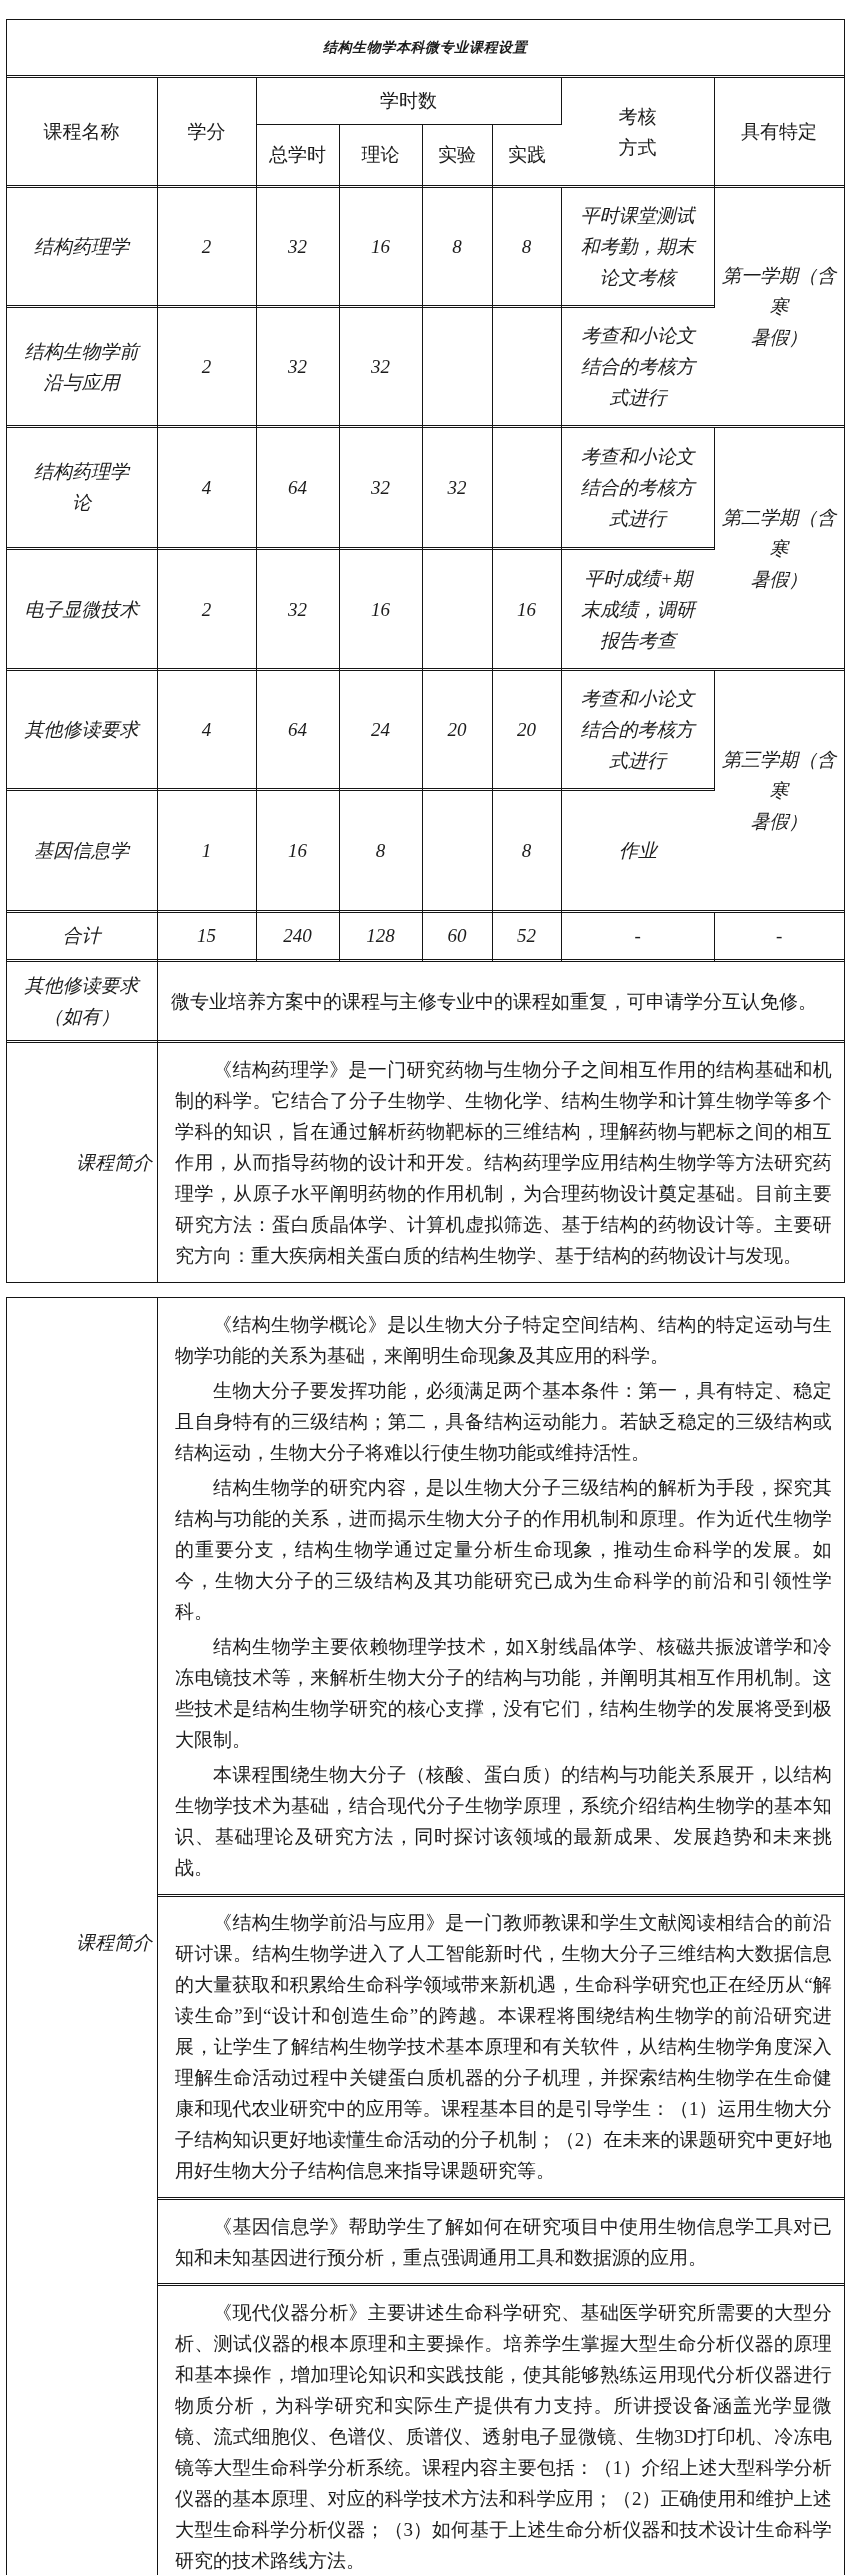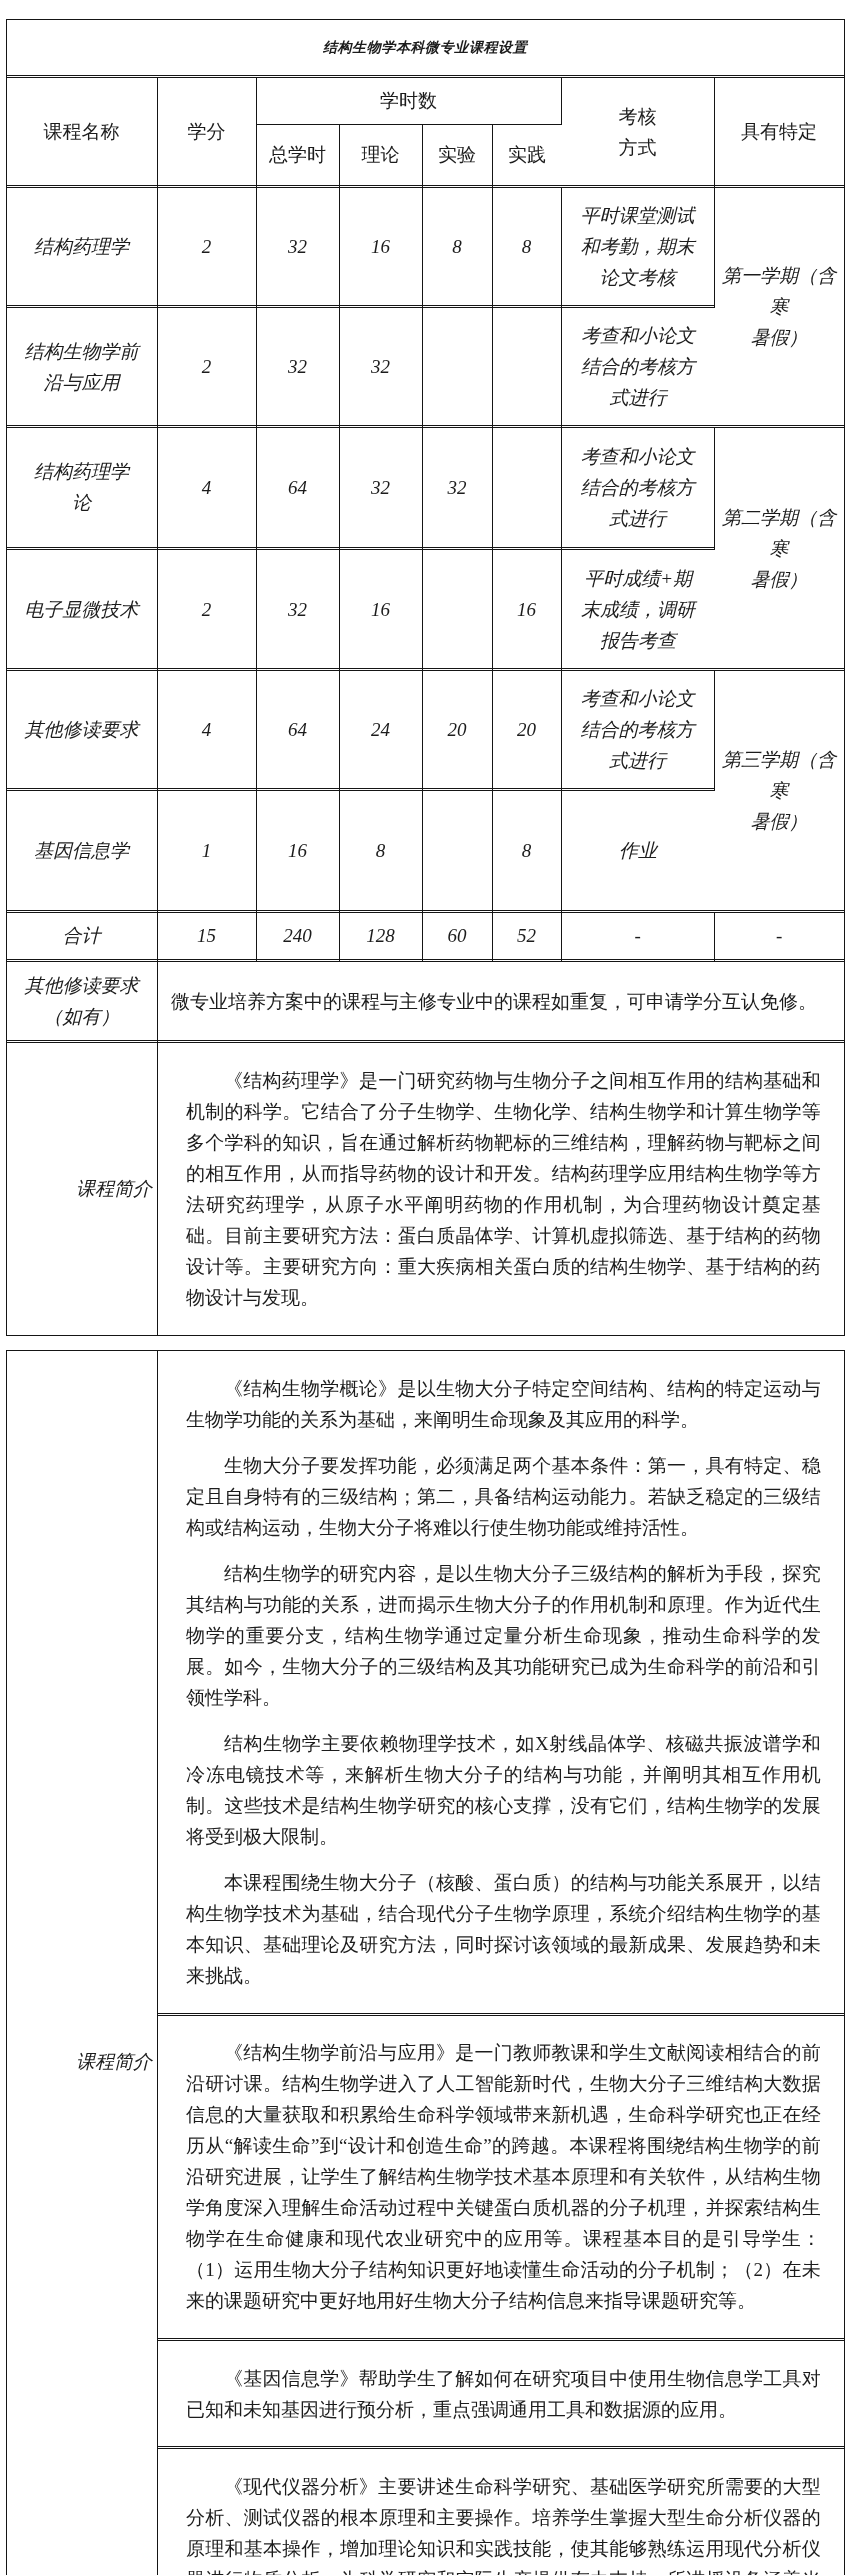--- a/index.html
+++ b/index.html
@@ -46,21 +46,21 @@
   .crow td{height:110px;}
   .crow3 td{height:112px;}
   .trow td{height:39px;}
   .orow td{height:65px;}
   .introrow td{height:209px;}
   .prose{
     text-align:justify;
     padding:6.7px 7.9px 6.7px 13.5px;
   }
   .prose p{
-    margin:15px;
+    margin:4px;
     text-indent:2em;
     text-align:justify;
   }
   .label-col{text-align:center;}
   .blockA td{height:506px;}
   .blockB td{height:245px;}
   .blockC td{height:67px;}
   .blockD td{height:233px;}
   .t3row td{height:247px;}
   .tbl2{margin-top:14.6px;}

